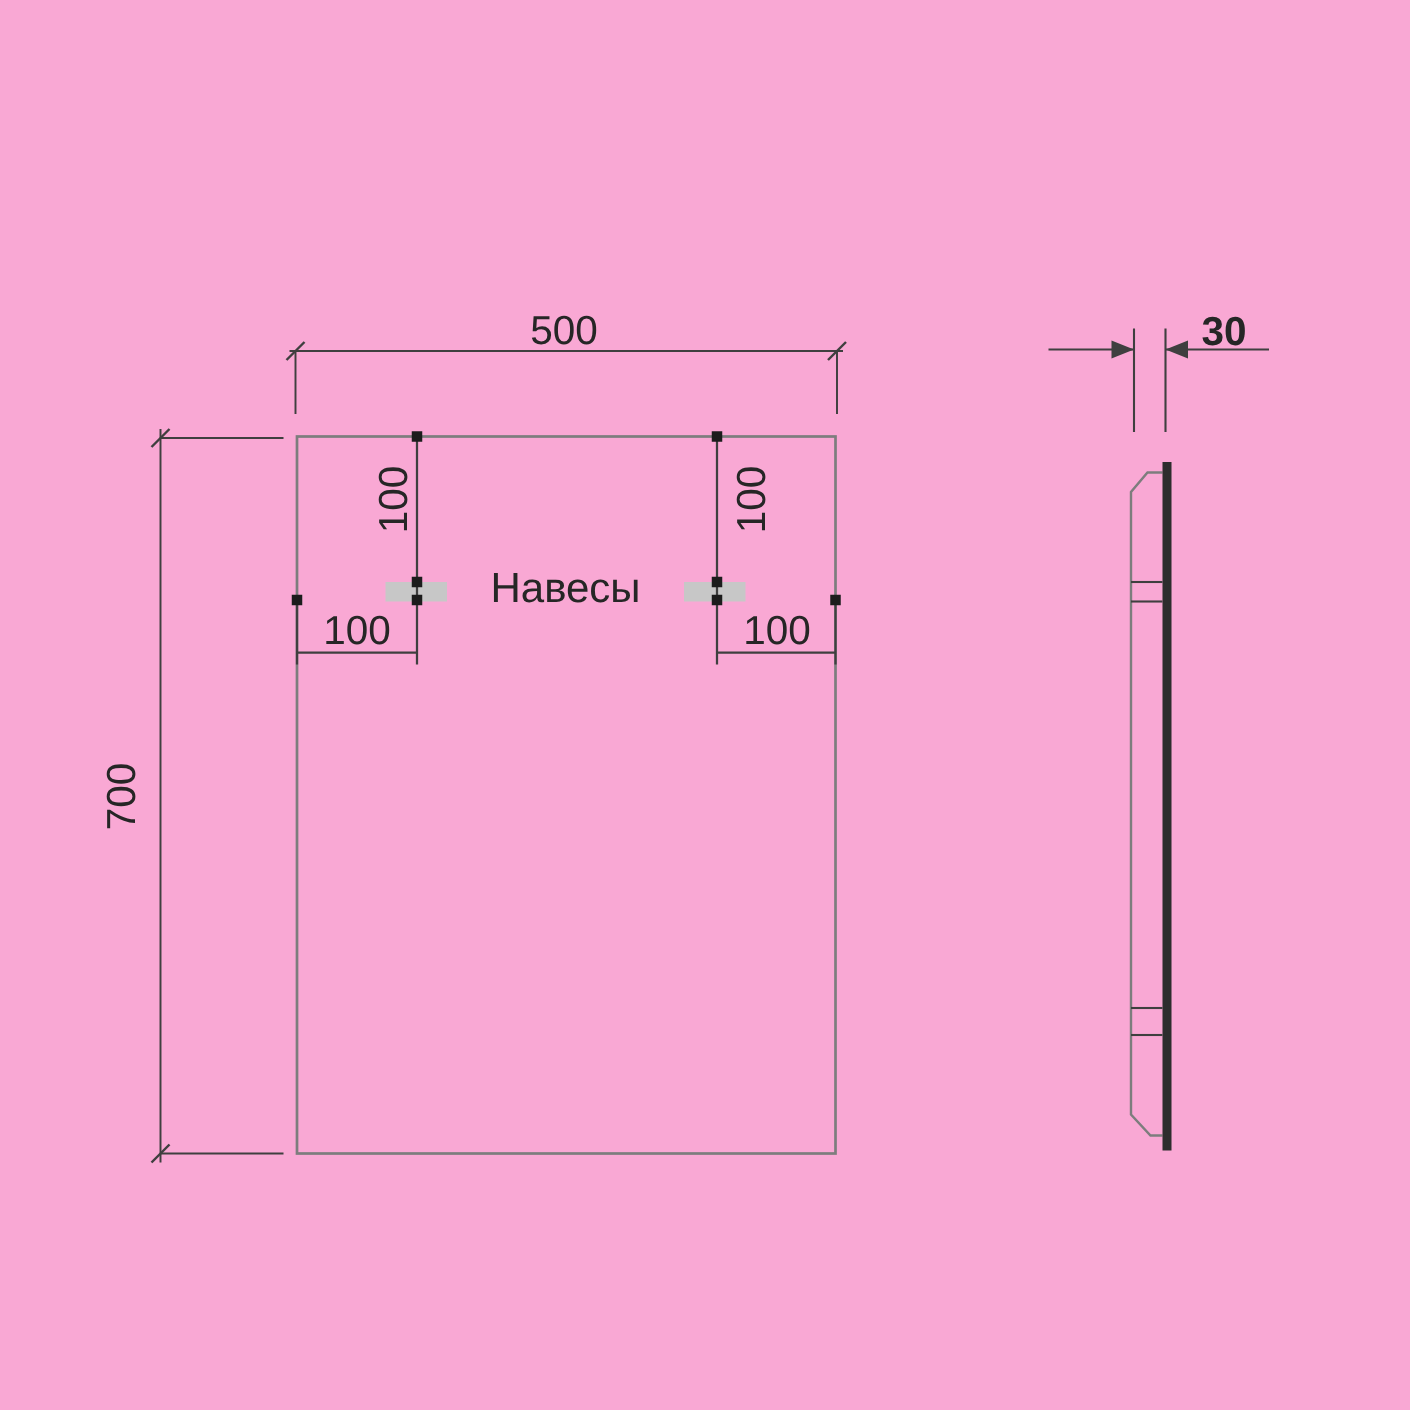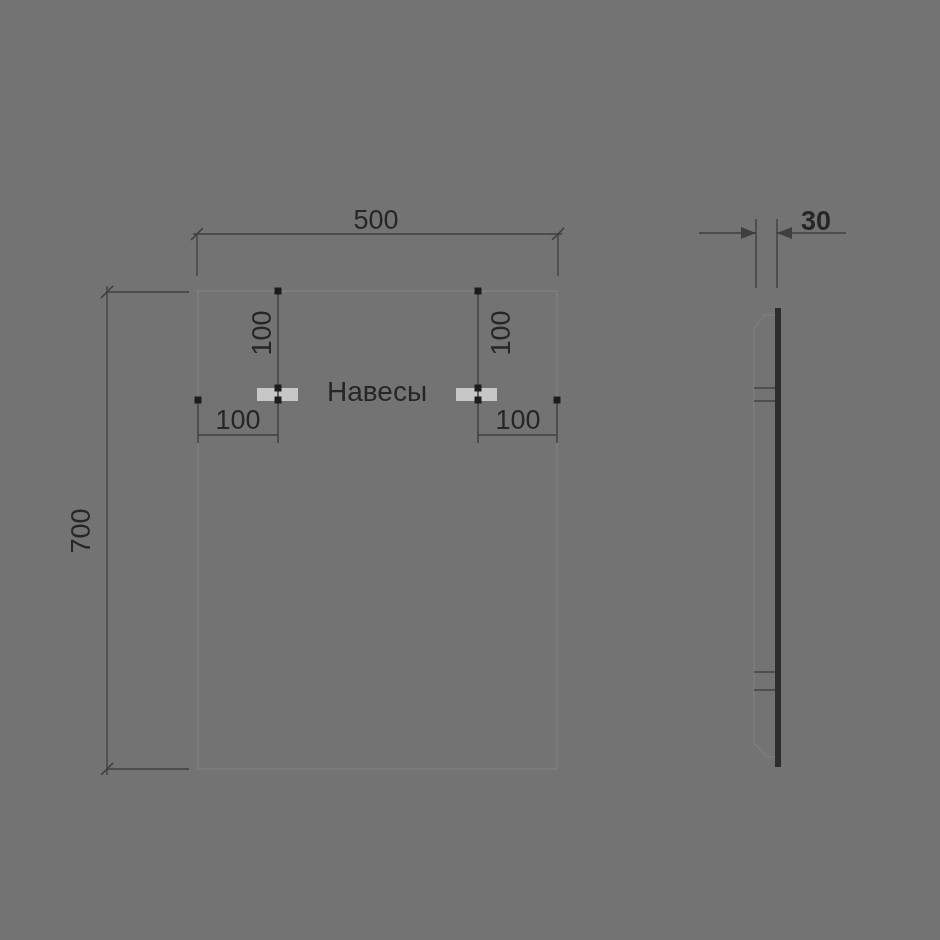--- a/index.html
+++ b/index.html
@@ -1,20 +1,20 @@
 <!DOCTYPE html>
 <html><head>
 <meta charset="utf-8">
 <style>
   html, body { margin: 0; padding: 0; background: #ffffff; }
   .stage {
     position: relative;
     width: 940px;
     height: 940px;
-    background: #737373;
+    background: #f9a8d4;
     overflow: hidden;
   }
   svg { display: block; }
   text {
     font-family: "Liberation Sans", sans-serif;
     fill: #262626;
   }
   .dim-num  { font-size: 27px; letter-spacing: 0px; }
   .dim-num-bold { font-size: 27px; font-weight: bold; }
   .label-text { font-size: 28px; }

